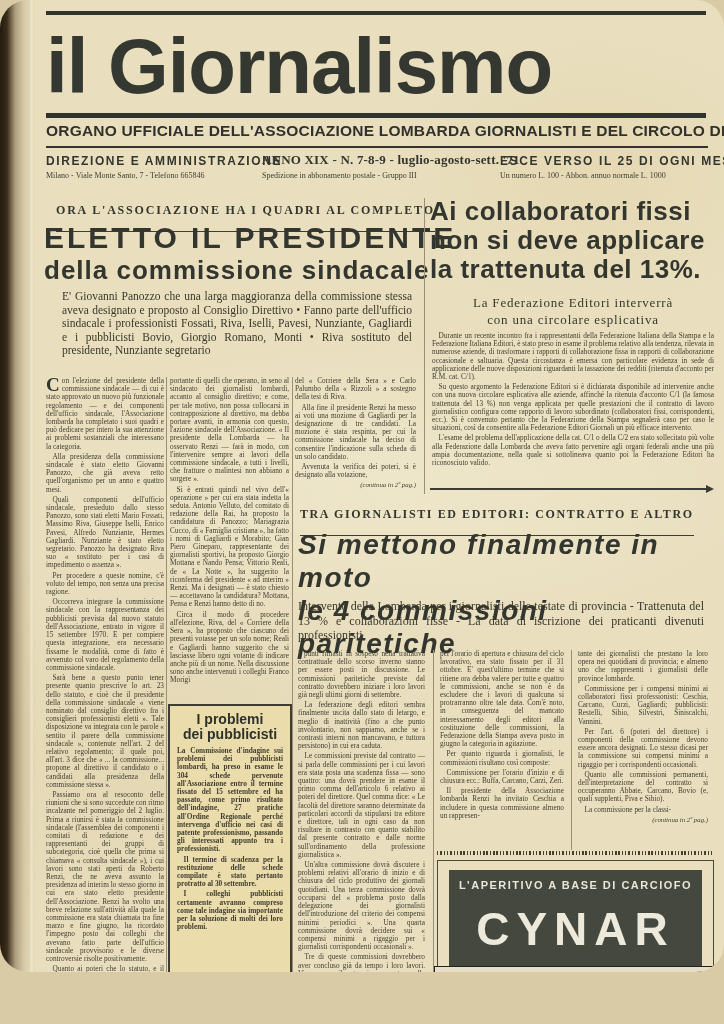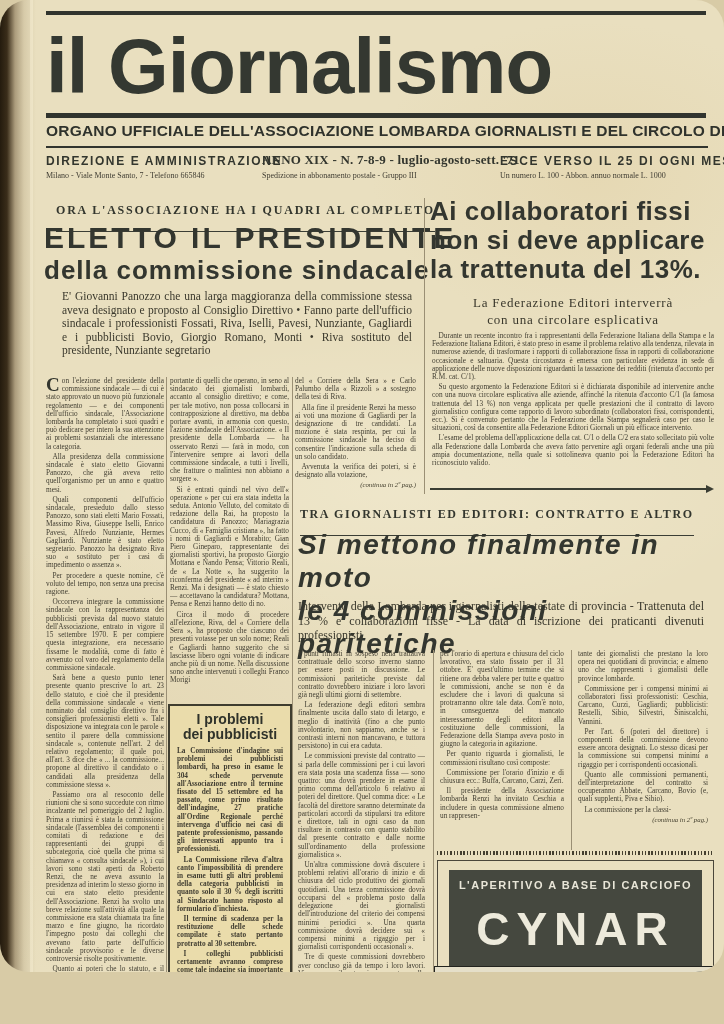--- a/index.html
+++ b/index.html
@@ -123,21 +123,20 @@
 
   <div class="abs vdiv" style="left:166px;top:377px;height:630px;"></div>
   <div class="abs vdiv" style="left:292px;top:377px;height:630px;"></div>
   <div class="abs vdiv" style="left:424px;top:198px;height:296px;"></div>
 
   <div class="abs pubbox">
     <div class="pubbox-title prelines">I problemi
 dei pubblicisti</div>
     <div class="bodycol">
       <p class="noindent">La Commissione d'indagine sui problemi dei pubblicisti lombardi, ha preso in esame le 304 schede pervenute all'Associazione entro il termine fissato del 15 settembre ed ha passato, come primo risultato dell'indagine, 27 pratiche all'Ordine Regionale perché intervenga d'ufficio nei casi di patente professionismo, passando gli interessati appunto tra i professionisti.</p>
-      <p>La Commissione rileva d'altra canto l'impossibilità di prendere in esame tutti gli altri problemi della categoria pubblicisti in quanto solo il 30 % degli iscritti al Sindacato hanno risposto al formulario d'inchiesta.</p>
       <p>Il termine di scadenza per la restituzione delle schede compilate è stato pertanto protratto al 30 settembre.</p>
       <p>I colleghi pubblicisti certamente avranno compreso come tale indagine sia importante per la soluzione di molti dei loro problemi.</p>
 
     </div>
   </div>
 
   <div class="abs h-sans a2-headline prelines">Ai collaboratori fissi
 non si deve applicare
 la trattenuta del 13%.</div>
   <div class="abs a2-subhead prelines">La Federazione Editori interverrà

